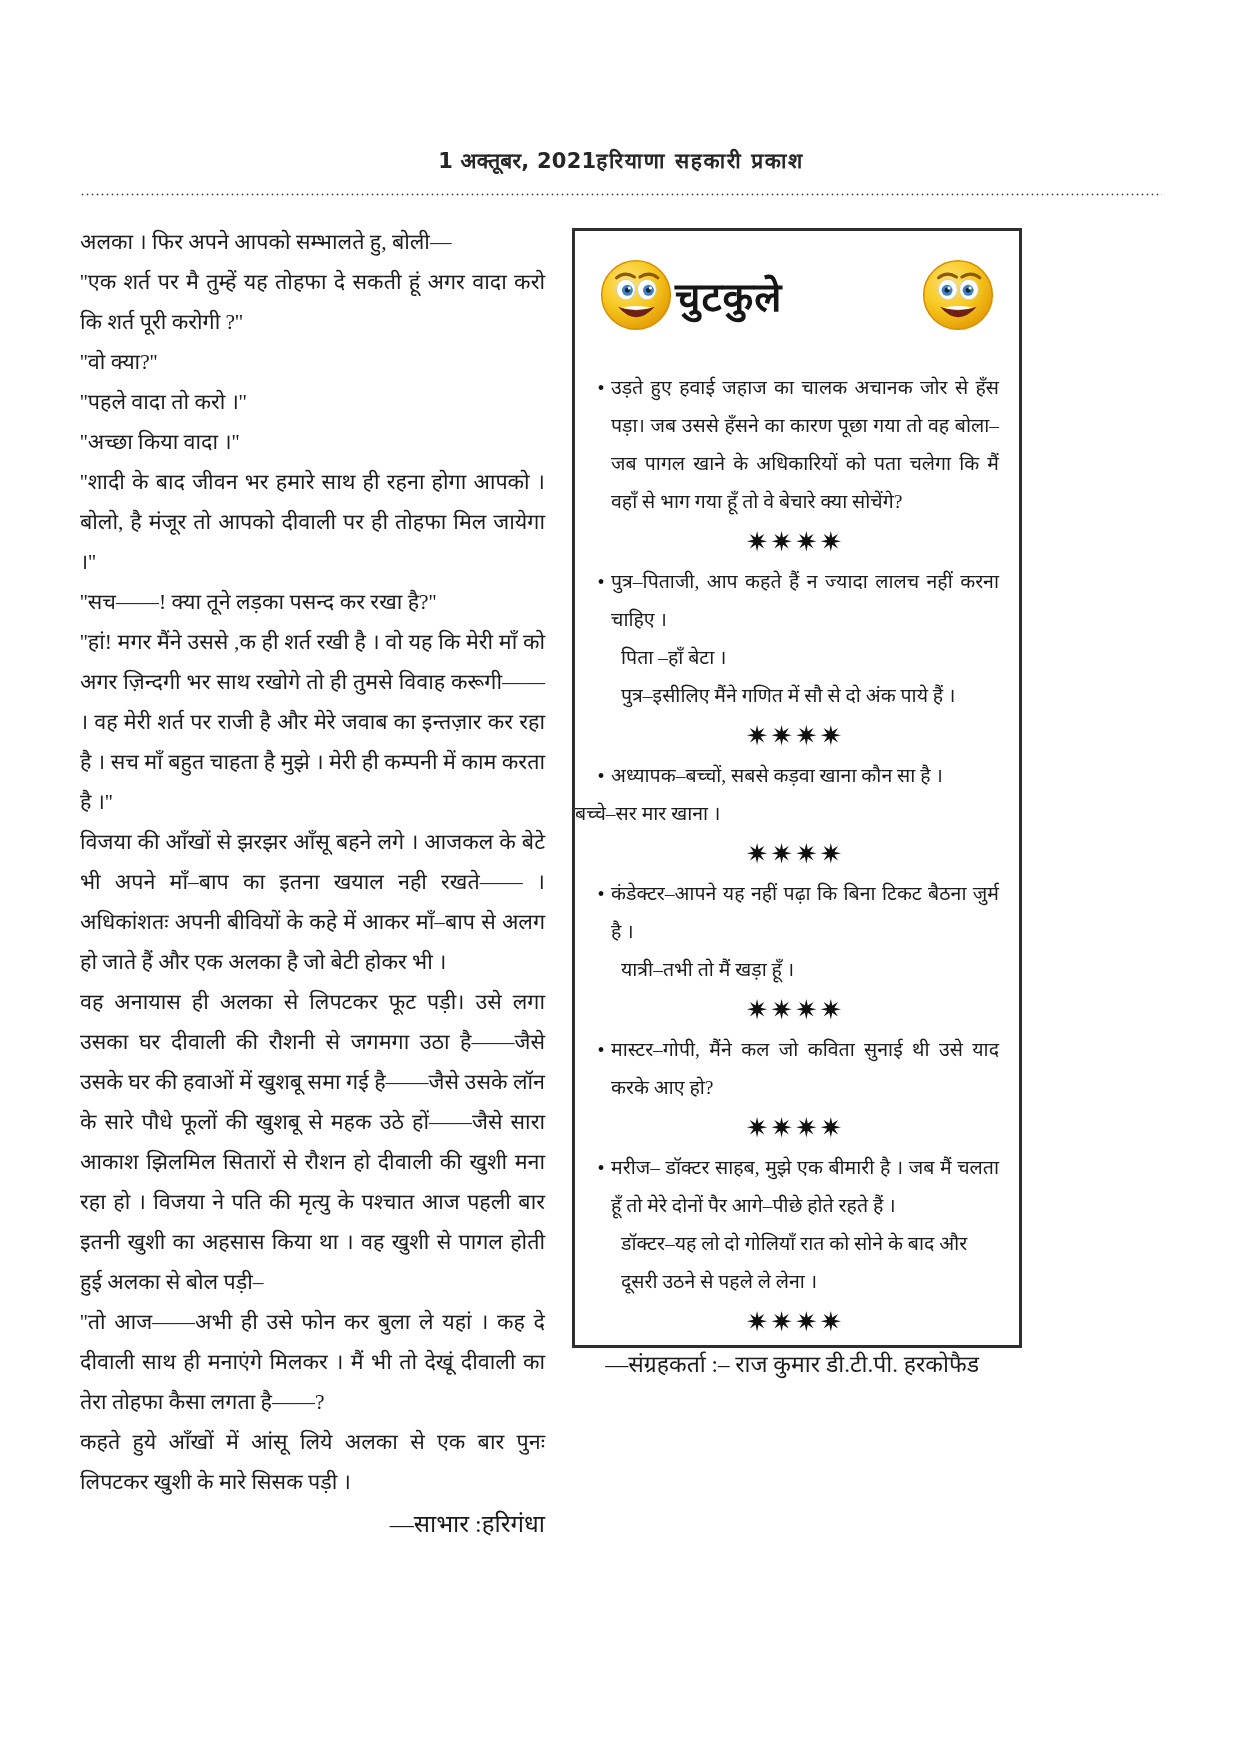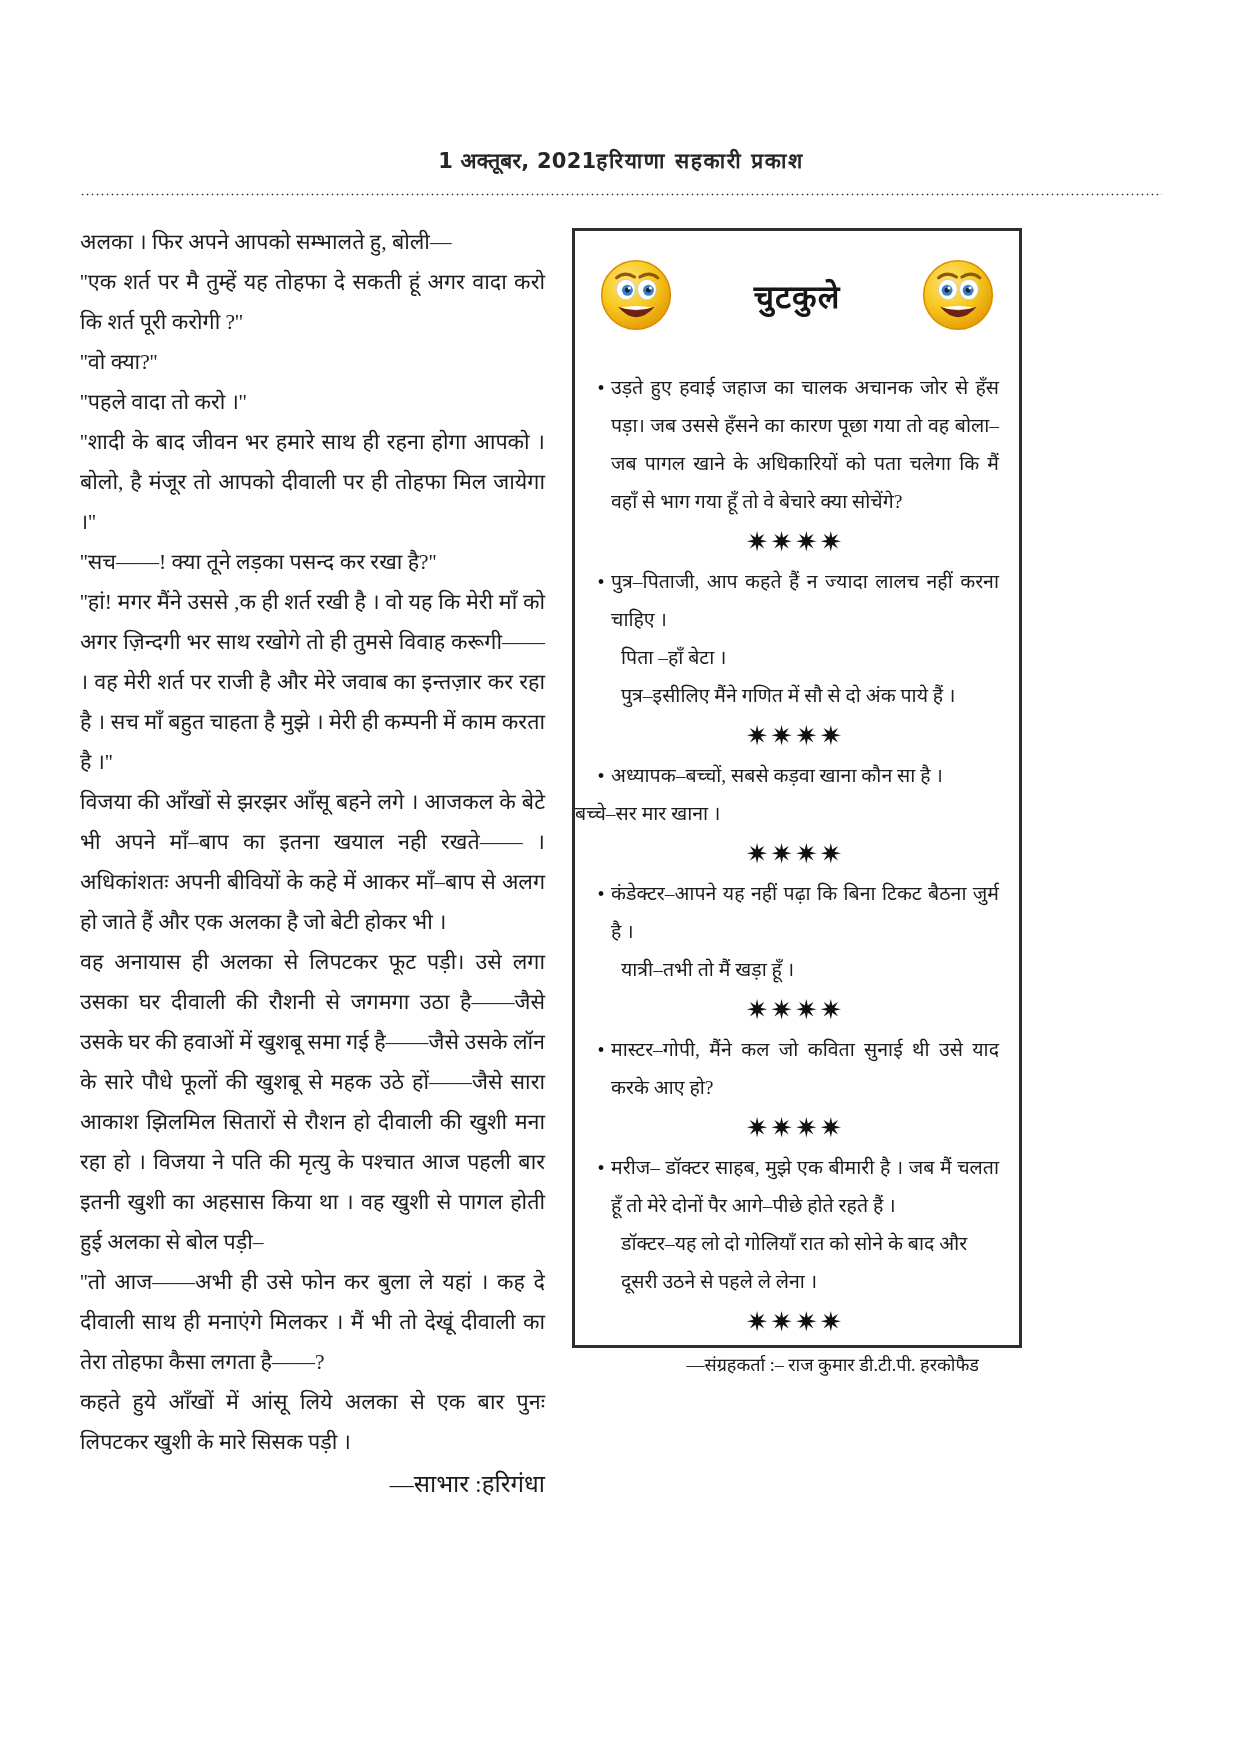--- a/index.html
+++ b/index.html
@@ -94,24 +94,24 @@
   .joke-header {
     height: 120px;
     display: flex;
     align-items: center;
     justify-content: space-between;
     padding: 8px 22px 0 22px;
     box-sizing: border-box;
   }
   .joke-title {
     flex: 1;
-    text-align: center;
+    text-align: left;
     font-family: "DejaVu Sans", sans-serif;
     font-weight: bold;
-    font-size: 32px;
+    font-size: 40px;
     color: #161616;
     letter-spacing: 1px;
   }
   .smiley {
     width: 78px;
     height: 78px;
     flex: 0 0 78px;
     position: relative;
   }
   .smiley svg { display: block; }
@@ -153,21 +153,21 @@
     font-family: "DejaVu Sans", sans-serif;
     font-weight: bold;
     font-size: 27px;
     letter-spacing: 2px;
     text-align: center;
     margin: 2px 0 4px 0;
     color: #111;
     line-height: 34px;
   }
   .joke-credit {
-    font-size: 18px;
+    font-size: 23px;
     text-align: right;
     padding: 6px 20px 0 0;
     line-height: 32px;
     color: #1c1c1c;
   }
 
   
   .page-number {
     position: absolute;
     left: 0;
@@ -188,20 +188,21 @@
     <div class="issue-date">1 अक्तूबर, 2021</div>
     <div class="pub-name">हरियाणा सहकारी प्रकाश</div>
   </div>
   <div class="header-rule"></div>
 
   <div class="col-left">
     <p>अलका । फिर अपने आपको सम्भालते हु, बोली—</p>
     <p>''एक शर्त पर मै तुम्हें यह तोहफा दे सकती हूं अगर वादा करो कि शर्त पूरी करोगी ?''</p>
     <p>''वो क्या?''</p>
     <p>''पहले वादा तो करो ।''</p>
+    <p>''अच्छा किया वादा ।''</p>
     <p>''शादी के बाद जीवन भर हमारे साथ ही रहना होगा आपको । बोलो, है मंजूर तो आपको दीवाली पर ही तोहफा मिल जायेगा ।''</p>
     <p>''सच——! क्या तूने लड़का पसन्द कर रखा है?''</p>
     <p>''हां! मगर मैंने उससे ,क ही शर्त रखी है । वो यह कि मेरी माँ को   अगर ज़िन्दगी भर साथ रखोगे तो ही तुमसे विवाह करूगी—— । वह मेरी शर्त पर राजी है और मेरे जवाब का इन्तज़ार कर रहा है । सच माँ बहुत चाहता है मुझे । मेरी ही कम्पनी में काम करता है ।''</p>
     <p>विजया की आँखों से झरझर आँसू बहने लगे । आजकल के बेटे भी अपने माँ–बाप का इतना खयाल नही रखते—— । अधिकांशतः अपनी बीवियों के कहे में आकर माँ–बाप से अलग हो जाते हैं और एक अलका है जो बेटी होकर भी ।</p>
     <p>वह अनायास ही अलका से लिपटकर फूट पड़ी। उसे लगा उसका घर दीवाली की रौशनी से जगमगा उठा है——जैसे उसके घर की हवाओं में खुशबू समा गई है——जैसे उसके लॉन के सारे पौधे फूलों की खुशबू से महक उठे हों——जैसे सारा आकाश झिलमिल सितारों से रौशन हो दीवाली की खुशी मना रहा हो । विजया ने पति की मृत्यु के पश्चात आज पहली बार इतनी खुशी का अहसास किया था । वह खुशी से पागल होती हुई अलका से बोल पड़ी–</p>
     <p>''तो आज——अभी ही उसे फोन कर बुला ले यहां । कह दे दीवाली साथ ही मनाएंगे मिलकर । मैं भी तो देखूं दीवाली का तेरा तोहफा कैसा लगता है——?</p>
     <p>कहते हुये आँखों में आंसू लिये अलका से एक बार पुनः लिपटकर खुशी के मारे सिसक पड़ी ।</p>
     <div class="credit-line">—साभार :हरिगंधा</div>
   </div>
 

